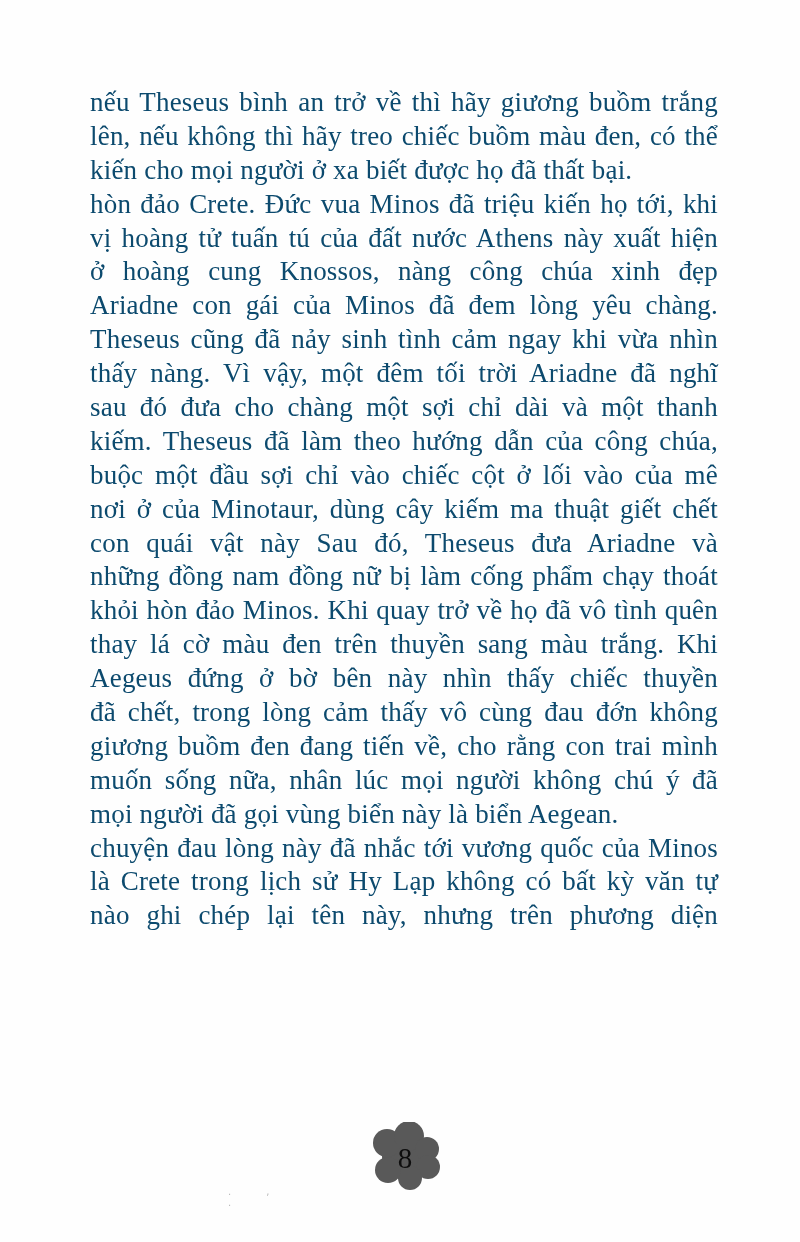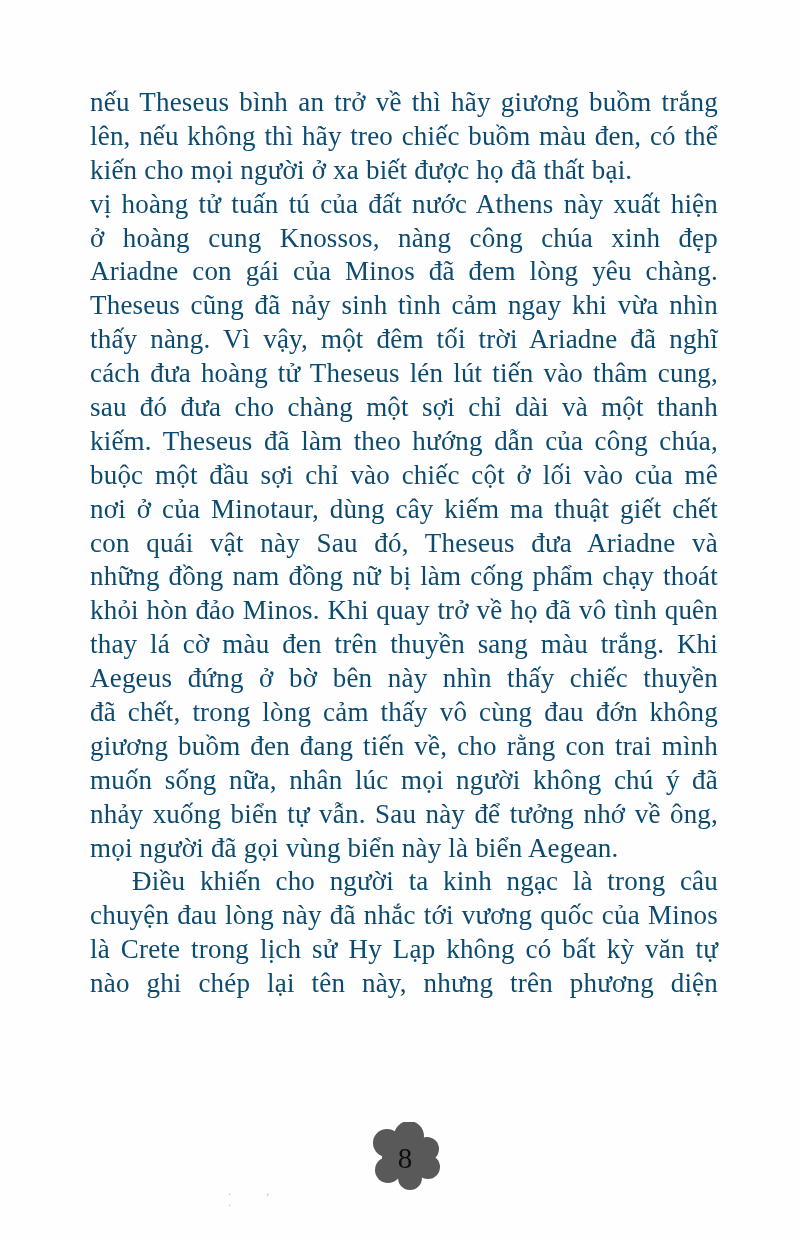--- a/index.html
+++ b/index.html
@@ -72,41 +72,39 @@
 </style>
 </head>
 <body>
 
 <div class="page">
 
   <div class="textblock">
       <div class="line">nếu Theseus bình an trở về thì hãy giương buồm trắng</div>
       <div class="line">lên, nếu không thì hãy treo chiếc buồm màu đen, có thể</div>
       <div class="line end">kiến cho mọi người ở xa biết được họ đã thất bại.</div>
+      <div class="line">hòn đảo Crete. Đức vua Minos đã triệu kiến họ tới, khi</div>
       <div class="line">vị hoàng tử tuấn tú của đất nước Athens này xuất hiện</div>
       <div class="line">ở hoàng cung Knossos, nàng công chúa xinh đẹp</div>
       <div class="line">Ariadne con gái của Minos đã đem lòng yêu chàng.</div>
       <div class="line">Theseus cũng đã nảy sinh tình cảm ngay khi vừa nhìn</div>
       <div class="line">thấy nàng. Vì vậy, một đêm tối trời Ariadne đã nghĩ</div>
-      <div class="line">cách đưa hoàng tử Theseus lén lút tiến vào thâm cung,</div>
       <div class="line">sau đó đưa cho chàng một sợi chỉ dài và một thanh</div>
       <div class="line">kiếm. Theseus đã làm theo hướng dẫn của công chúa,</div>
       <div class="line">buộc một đầu sợi chỉ vào chiếc cột ở lối vào của mê</div>
       <div class="line">nơi ở của Minotaur, dùng cây kiếm ma thuật giết chết</div>
       <div class="line">con quái vật này Sau đó, Theseus đưa Ariadne và</div>
       <div class="line">những đồng nam đồng nữ bị làm cống phẩm chạy thoát</div>
       <div class="line">khỏi hòn đảo Minos. Khi quay trở về họ đã vô tình quên</div>
       <div class="line">thay lá cờ màu đen trên thuyền sang màu trắng. Khi</div>
       <div class="line">Aegeus đứng ở bờ bên này nhìn thấy chiếc thuyền</div>
       <div class="line">đã chết, trong lòng cảm thấy vô cùng đau đớn không</div>
       <div class="line">giương buồm đen đang tiến về, cho rằng con trai mình</div>
       <div class="line">muốn sống nữa, nhân lúc mọi người không chú ý đã</div>
-      <div class="line">nhảy xuống biển tự vẫn. Sau này để tưởng nhớ về ông,</div>
       <div class="line end">mọi người đã gọi vùng biển này là biển Aegean.</div>
-      <div class="line indent">Điều khiến cho người ta kinh ngạc là trong câu</div>
       <div class="line">chuyện đau lòng này đã nhắc tới vương quốc của Minos</div>
       <div class="line">là Crete trong lịch sử Hy Lạp không có bất kỳ văn tự</div>
       <div class="line">nào ghi chép lại tên này, nhưng trên phương diện</div>
     </div>
 
   <div class="page-badge">
     <svg width="84" height="70" viewBox="0 0 84 70">
       <g fill="#595959">
         <circle cx="42" cy="35" r="23"></circle>
         <circle cx="24" cy="21" r="14"></circle>

